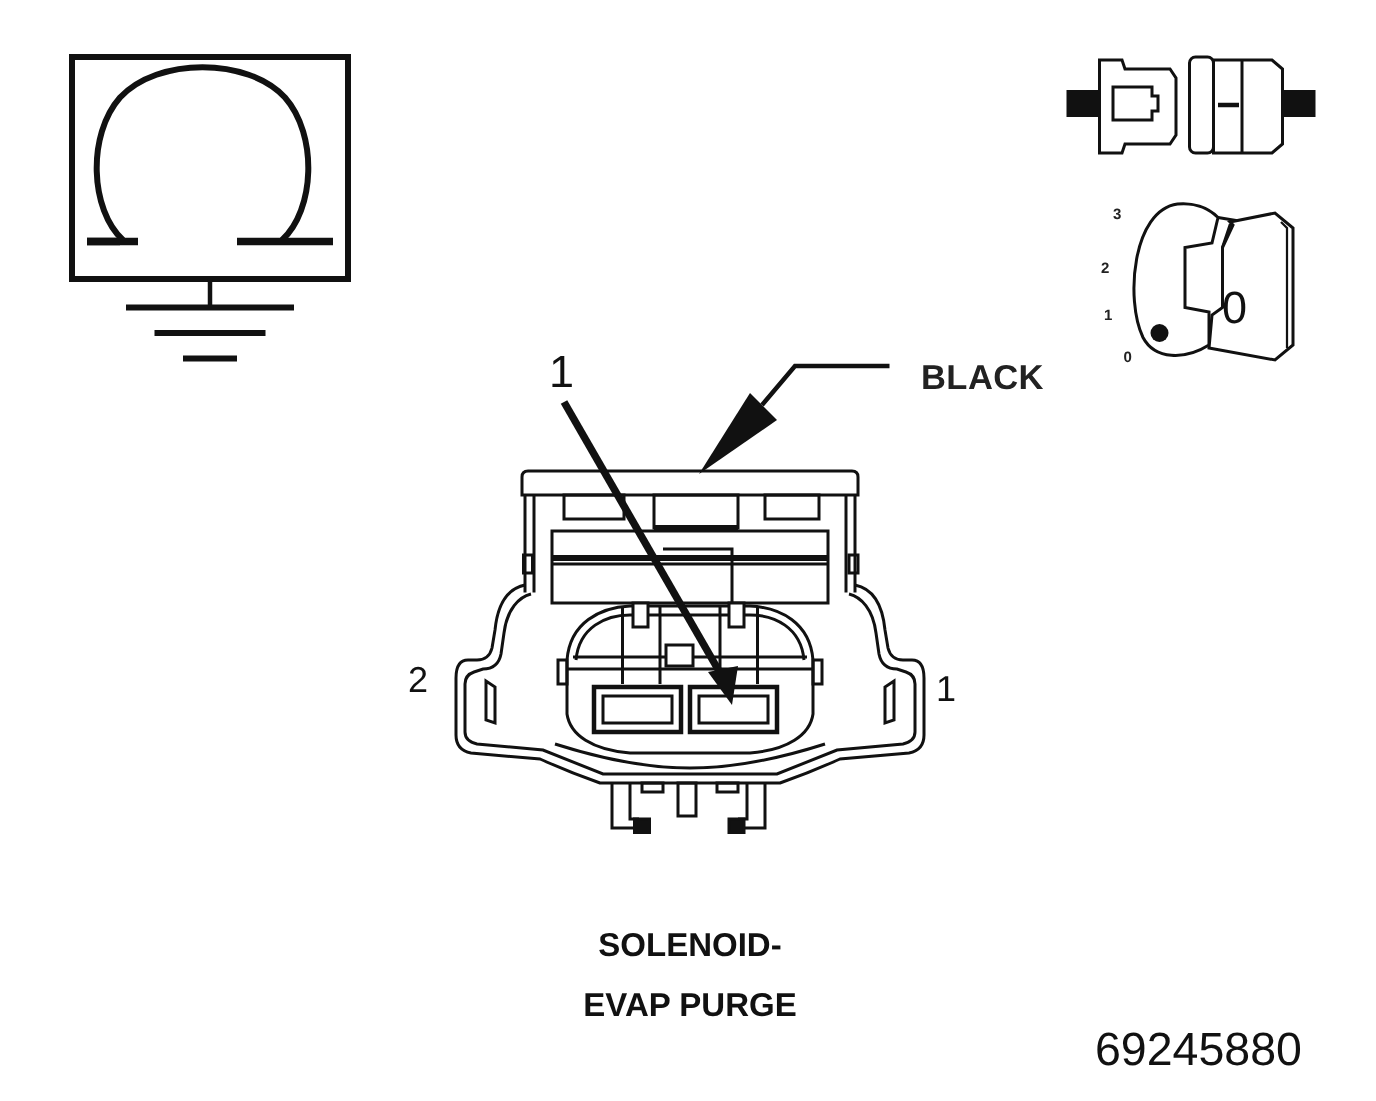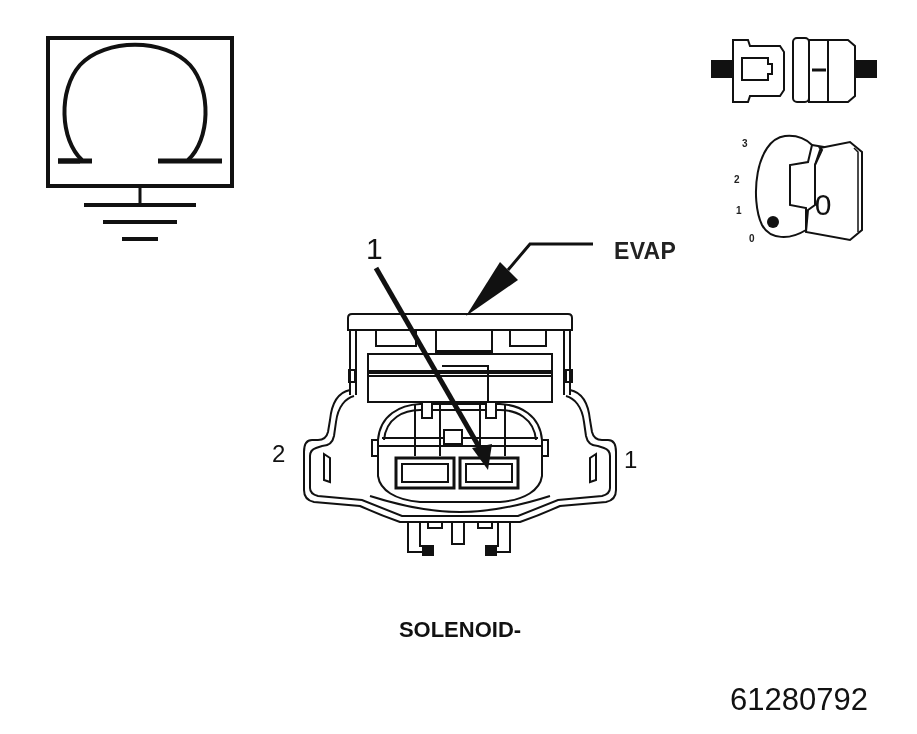--- a/index.html
+++ b/index.html
@@ -127,21 +127,22 @@
     <polygon points="472,448 492,444 488,470" fill="#111"></polygon>
   </g>
 
   <g>
     <polyline points="593,244 530,244 508,270" fill="none" stroke="#111" stroke-width="3"></polyline>
     <polygon points="500,262 518,280 466,316" fill="#111"></polygon>
   </g>
 </svg>
 
 <span class="lbl callout-num" style="left:366px;top:232px;">1</span>
-<span class="lbl black-lbl" style="left:614px;top:238px;">EVAP</span>
+<span class="lbl black-lbl" style="left:614px;top:238px;">BLACK</span>
 <span class="lbl pin-num" style="left:272px;top:440px;">2</span>
 <span class="lbl pin-num" style="left:624px;top:446px;">1</span>
 
 <div class="caption" style="top:610px;">
   <div>SOLENOID-</div>
+  <div>EVAP PURGE</div>
 </div>
 
-<span class="lbl fig-id" style="left:730px;top:682px;">61280792</span>
+<span class="lbl fig-id" style="left:730px;top:682px;">69245880</span>
 
 </body></html>

